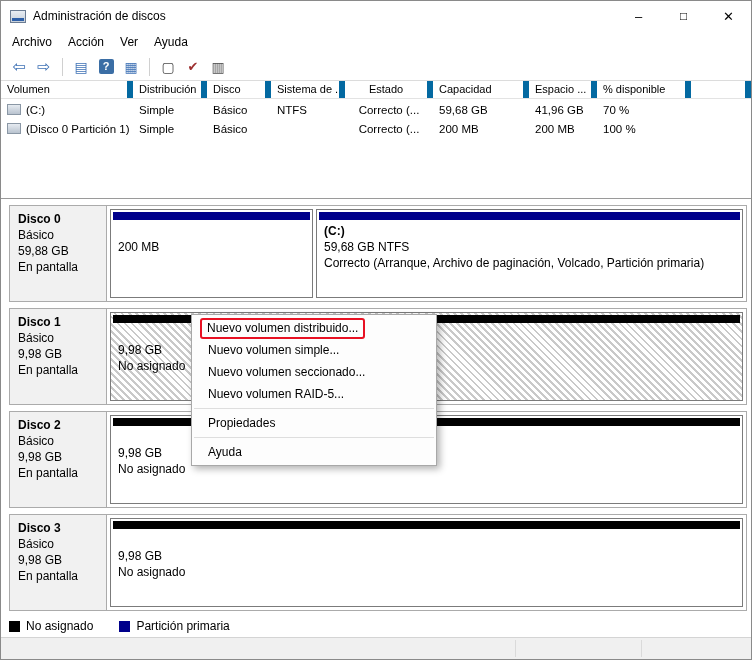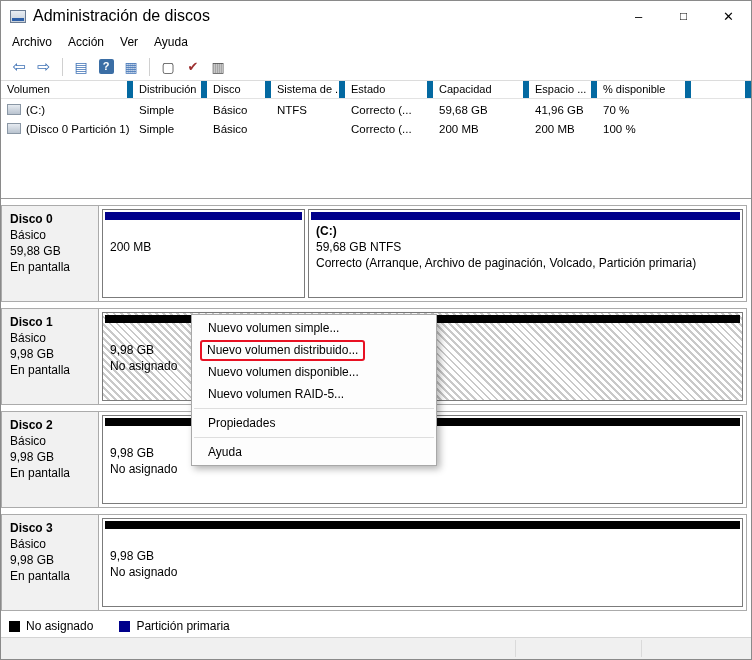--- a/index.html
+++ b/index.html
@@ -4,21 +4,21 @@
 <style>
   * { box-sizing: border-box; margin: 0; padding: 0; }
   html,body { width:752px; height:660px; }
   body { font-family:"Liberation Sans","DejaVu Sans",sans-serif; font-size:12px; color:#000; background:#fff; }
   .window { position:absolute; inset:0; border:1px solid #8a8a8a; background:#fff; display:flex; flex-direction:column; overflow:hidden; }
 
   
   .titlebar { height:30px; display:flex; align-items:center; padding-left:9px; gap:7px; background:#fff; flex:none; }
   .app-icon { width:16px; height:13px; border:1px solid #6b7c93; background:linear-gradient(#e8edf3,#c7d0da); position:relative; flex:none; }
   .app-icon::after { content:""; position:absolute; left:1px; right:1px; bottom:1px; height:3px; background:#2d5fa8; }
-  .title { font-size:16px; }
+  .title { font-size:12px; }
   .win-controls { margin-left:auto; display:flex; height:30px; }
   .wbtn { width:45px; height:30px; display:flex; align-items:center; justify-content:center; font-size:13px; cursor:default; }
   .wbtn.max { font-size:12px; }
 
   
   .menubar { height:22px; display:flex; align-items:center; padding-left:3px; flex:none; }
   .menu-top-item { padding:0 8px; height:20px; line-height:20px; }
 
   
   .toolbar { height:28px; display:flex; align-items:center; padding-left:7px; gap:3px; border-bottom:1px solid #dcdcdc; flex:none; }
@@ -29,26 +29,26 @@
   .tb.check { color:#9c2f2f; font-size:13px; }
   .tb-sep { width:1px; height:18px; background:#d0d0d0; margin:0 4px; }
 
   
   .listview { height:118px; flex:none; border-bottom:1px solid #9a9a9a; background:#fff; }
   .lv-header { display:flex; height:18px; border-bottom:1px solid #e3e3e3; }
   .hcell { padding:2px 6px; border-right:6px solid #0369a1; white-space:nowrap; overflow:hidden; font-size:11px; }
   .lv-row { display:flex; height:17px; align-items:center; margin-top:2px; }
   .cell { padding:0 6px; white-space:nowrap; overflow:hidden; font-size:11.5px; }
   .c0 { width:132px; flex:none; } .c1 { width:74px; flex:none; } .c2 { width:64px; flex:none; }
-  .c3 { width:74px; flex:none; } .c4 { width:88px; flex:none; } .c5 { width:96px; flex:none; }
+  .c3 { width:74px; flex:none; } .c4 { width:88px; flex:none;text-align:center; } .c5 { width:96px; flex:none; }
   .c6 { width:68px; flex:none; } .c7 { width:94px; flex:none; } .cf { flex:1; }
   .vol-icon { display:inline-block; width:14px; height:11px; border:1px solid #8a97a5; background:linear-gradient(#e6ebf1,#b9c3cf); margin-right:5px; vertical-align:-1px; }
 
   
-  .gpane { flex:1; padding:6px 4px 4px 0; display:flex; flex-direction:column; gap:6px; background:#fff; }
+  .gpane { flex:1; padding:6px 4px 4px 8px; display:flex; flex-direction:column; gap:6px; background:#fff; }
   .disk-row { flex:1; display:flex; border:1px solid #ababab; background:#fff; }
   .disk-label { width:97px; flex:none; border-right:1px solid #ababab; background:#f1f1f1; padding:5px 8px; line-height:16px; }
   .disk-name { font-weight:bold; }
   .disk-parts { flex:1; display:flex; gap:3px; padding:3px; min-width:0; }
   .partition { position:relative; border:1px solid #7b7b7b; background:#fff; display:flex; flex-direction:column; min-width:0; }
   .p-efi { width:203px; flex:none; }
   .p-fill { flex:1; }
   .partition.selected { background:repeating-linear-gradient(45deg,#ffffff 0 3px,#c9c9c9 3px 5px); }
   .strip { height:8px; margin:2px 2px 0 2px; flex:none; }
   .p-body { flex:1; padding:3px 7px; line-height:16px; overflow:hidden; white-space:nowrap; }
@@ -238,23 +238,23 @@
       <span>Partición primaria</span>
     </div>
   </div>
 
   <div class="statusbar">
     <span class="sb-div" style="left:514px"></span>
     <span class="sb-div" style="left:640px"></span>
   </div>
 
   <div class="context-menu">
+    <div class="menu-item"><span class="ann" style="border-color: rgb(232, 17, 35);">Nuevo volumen distribuido...</span></div>
     <div class="menu-item"><span>Nuevo volumen simple...</span></div>
-    <div class="menu-item"><span class="ann" style="border-color: rgb(232, 17, 35);">Nuevo volumen distribuido...</span></div>
-    <div class="menu-item"><span>Nuevo volumen disponible...</span></div>
+    <div class="menu-item"><span>Nuevo volumen seccionado...</span></div>
     <div class="menu-item"><span>Nuevo volumen RAID-5...</span></div>
     <div class="menu-sep"></div>
     <div class="menu-item"><span>Propiedades</span></div>
     <div class="menu-sep"></div>
     <div class="menu-item"><span>Ayuda</span></div>
   </div>
 
 </div>
 
 </body></html>

